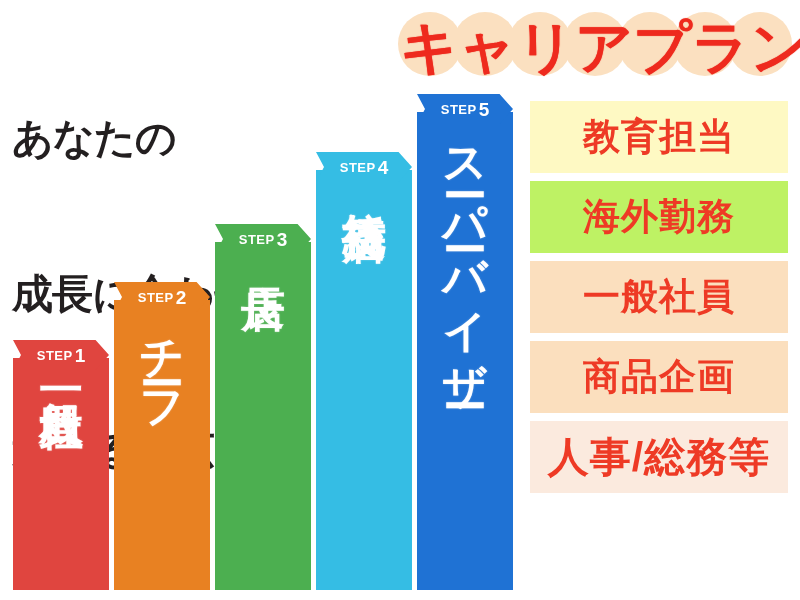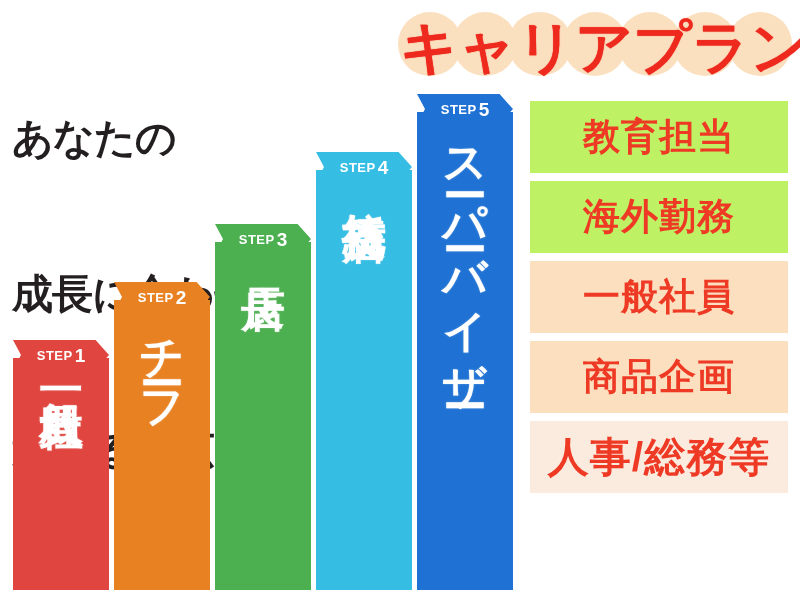--- a/index.html
+++ b/index.html
@@ -118,21 +118,21 @@
         </div>
       </div>
       <div class="bar" style="left: 417px; width: 96px; height: 478px;">
         <div class="bar-body" style="height: 478px; background: rgb(31, 114, 212);">
           <div class="bar-label" style="font-size: 44px;">スーパーバイザー</div>
         </div>
       </div>
     </div>
 
   <div id="options">
-      <div class="opt" style="background: #bef264;">教育担当</div>
+      <div class="opt" style="background: #fef9c3;">教育担当</div>
       <div class="opt" style="background: #bef264;">海外勤務</div>
       <div class="opt" style="background: rgb(251, 223, 190);">一般社員</div>
       <div class="opt" style="background: rgb(251, 223, 190);">商品企画</div>
       <div class="opt small" style="background: rgb(251, 234, 222);">人事/総務等</div>
     </div>
 
 <div class="ribbon" style="left: 13px; top: 340px; width: 96px; background: rgb(224, 69, 63); position: absolute;">
       <span class="rtxt">STEP</span>
       <span class="rnum">1</span>
     </div>

